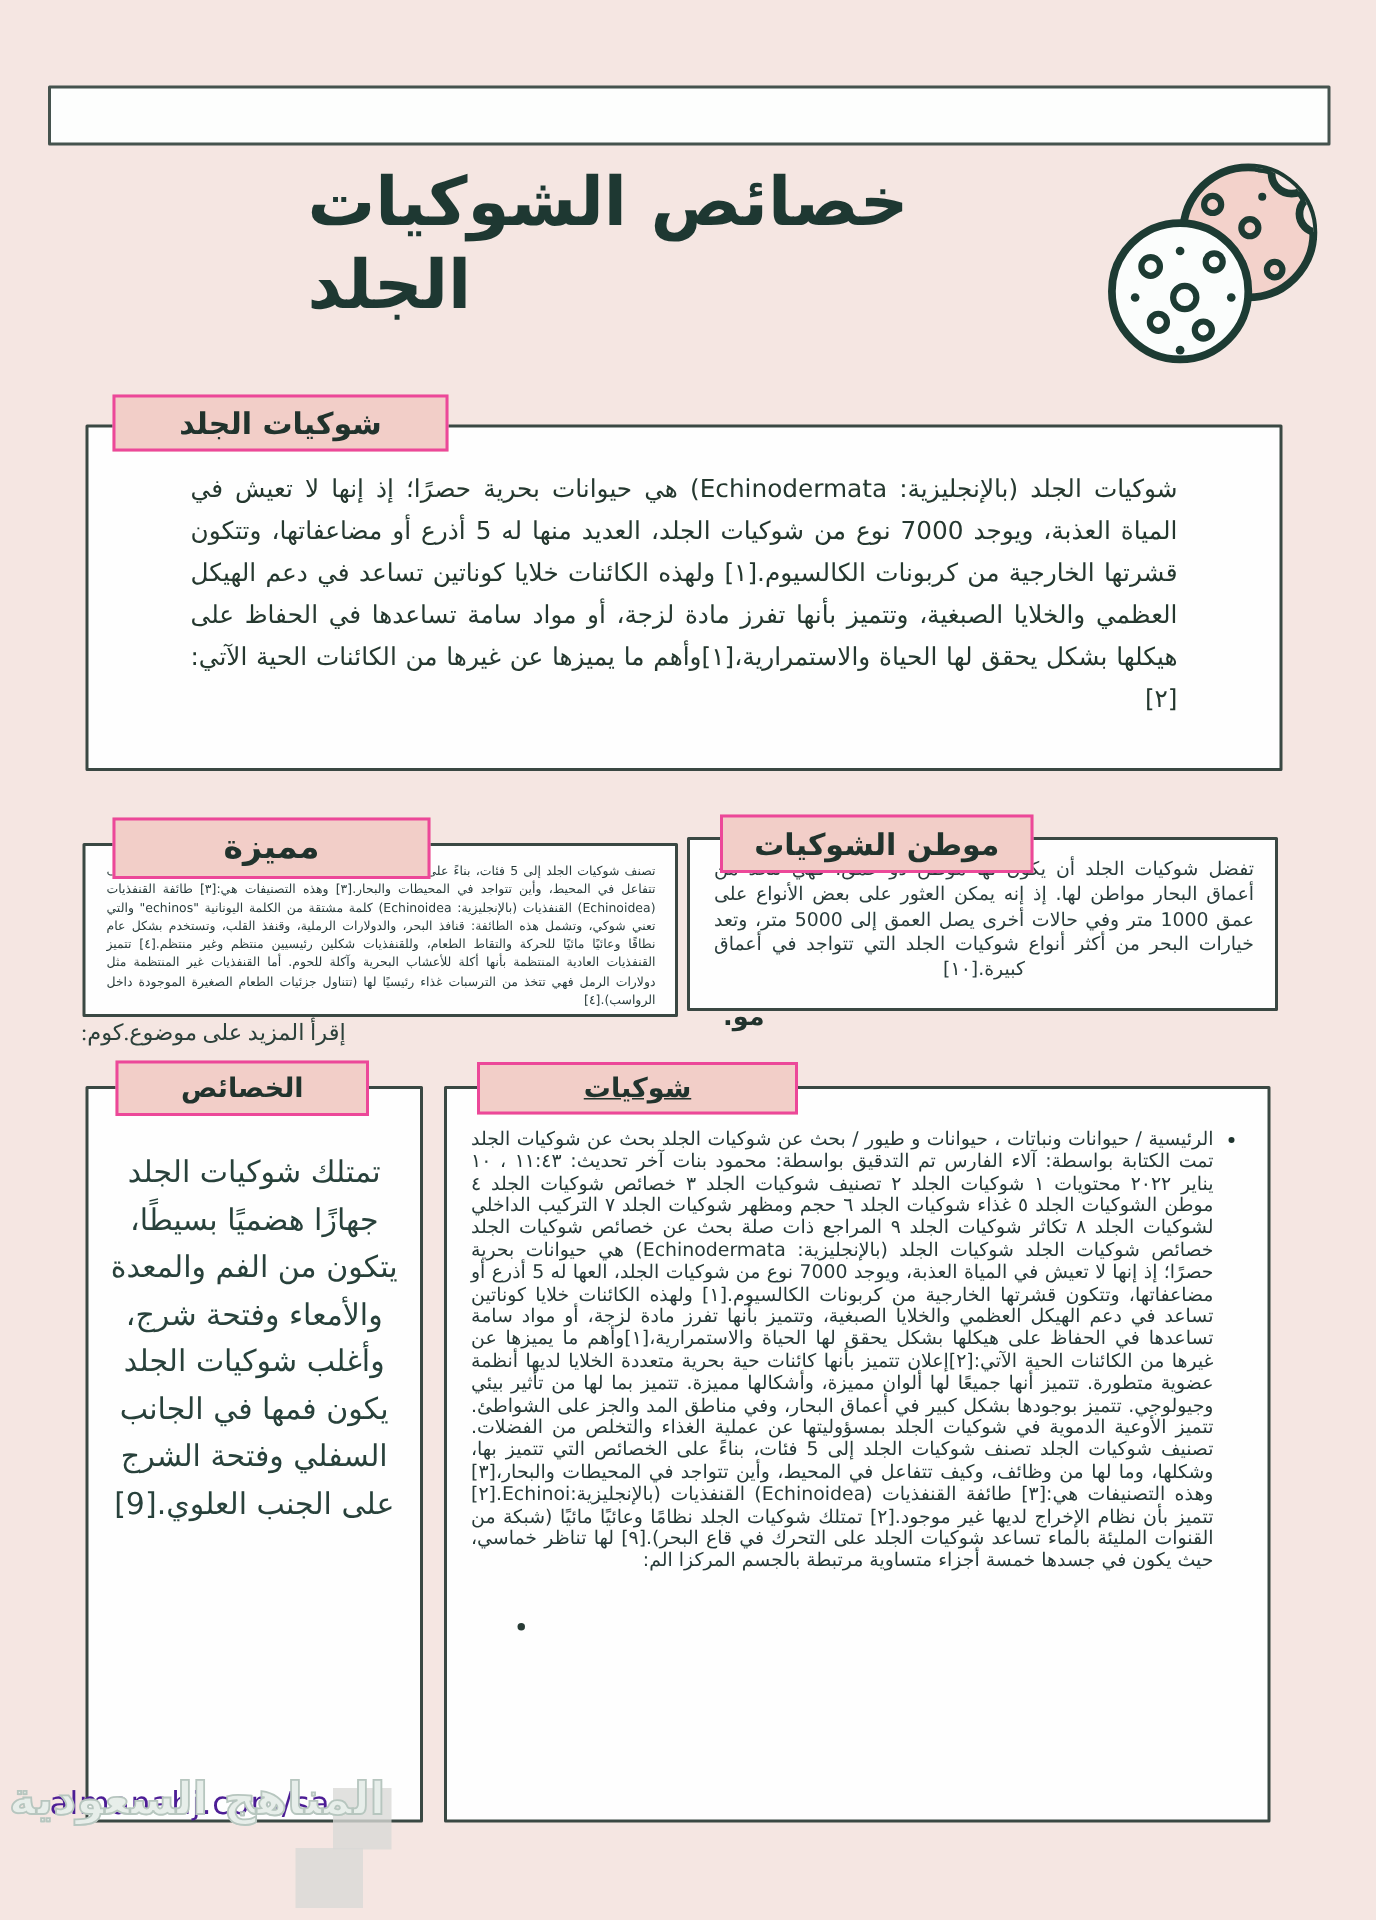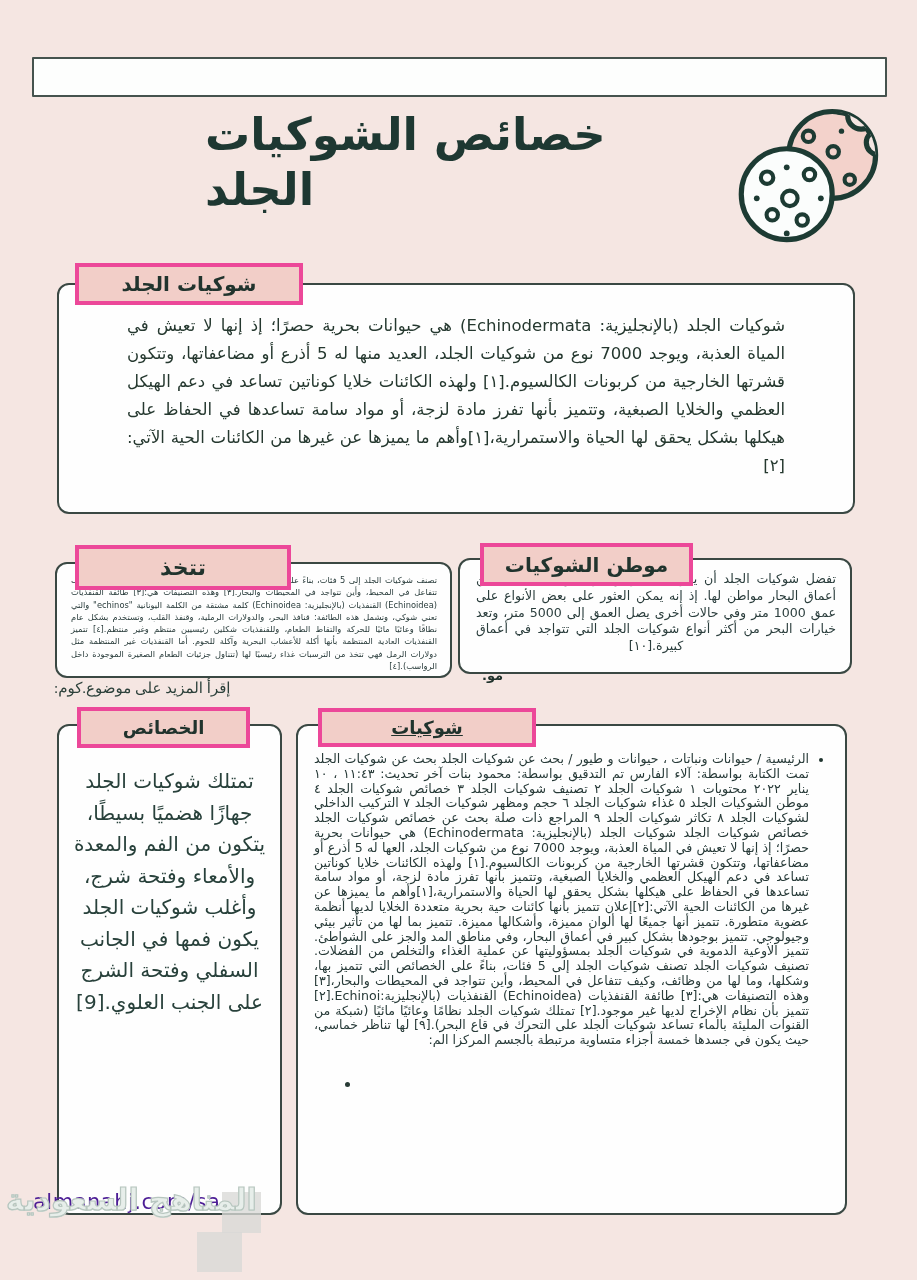--- a/index.html
+++ b/index.html
@@ -19,27 +19,27 @@
   .page-title{
     left:205px;top:108px;width:500px;
     font-size:45px;font-weight:bold;line-height:1.22;
     color:#1e3832;text-align:left;direction:rtl;white-space:pre-line;
     letter-spacing:-1px;
   }
   
   .cookies-icon{left:733px;top:103px;width:155px;height:140px;}
   
   .tag{
-    background:#f2cec8;border:4px solid #ec4899;
+    background:#f2cec8;border:2px solid #ec4899;
     display:flex;align-items:center;justify-content:center;
     font-weight:bold;color:#21332d;direction:rtl;z-index:3;
   }
   
   .box{
-    background:#fefefe;border:2px solid #3a4843;border-radius:12px;z-index:1;
+    background:#fefefe;border:2px solid #3a4843;border-radius:1px;z-index:1;
   }
   .tag-intro{left:75px;top:263px;width:220px;height:34px;font-size:20px;}
   .box-intro{left:57px;top:283px;width:794px;height:227px;}
   .intro-text{
     position:absolute;right:68px;top:27px;width:658px;
     font-size:16.5px;line-height:28px;text-align:justify;direction:rtl;color:#25382f;
   }
   .tag-char{left:75px;top:545px;width:208px;height:37px;font-size:22px;}
   .box-char{left:55px;top:562px;width:393px;height:112px;}
   .char-text{
@@ -49,21 +49,21 @@
   .read-more{
     left:54px;top:679px;font-size:15px;color:#2c403a;direction:rtl;font-family:Liberation Serif, serif;
   }
   .tag-habitat{left:480px;top:543px;width:205px;height:35px;font-size:20px;}
   .box-habitat{left:458px;top:558px;width:390px;height:112px;}
   .habitat-text{
     position:absolute;right:14px;top:11px;width:360px;
     font-size:12.6px;line-height:16.8px;direction:rtl;color:#2a3d3c;
     text-align:justify;text-align-last:center;
   }
-  .mu-fragment{left:482px;top:668px;font-size:13px;font-weight:bold;color:#21332d;direction:rtl;}
+  .mu-fragment{left:482px;top:668px;font-size:17px;font-weight:bold;color:#21332d;direction:rtl;}
   .tag-digest{left:77px;top:707px;width:165px;height:33px;font-size:18px;}
   .box-digest{left:57px;top:724px;width:221px;height:487px;}
   .digest-text{
     position:absolute;left:8px;right:8px;top:40px;
     font-size:20px;line-height:31.5px;text-align:center;direction:rtl;color:#28413b;
   }
   .tag-dump{left:318px;top:708px;width:210px;height:31px;font-size:18px;text-decoration:underline;}
   .box-dump{left:296px;top:724px;width:547px;height:487px;}
   .dump-list{
     position:absolute;right:18px;top:26px;width:495px;margin:0;padding:0 18px 0 0;
@@ -132,21 +132,21 @@
 </svg>
 
 <div class="abs tag tag-intro">
   <span>شوكيات الجلد</span>
 </div>
 <div class="abs box box-intro">
   <p class="intro-text" style="margin:0;">شوكيات الجلد (بالإنجليزية: Echinodermata) هي حيوانات بحرية حصرًا؛ إذ إنها لا تعيش في المياة العذبة، ويوجد 7000 نوع من شوكيات الجلد، العديد منها له 5 أذرع أو مضاعفاتها، وتتكون قشرتها الخارجية من كربونات الكالسيوم.[١] ولهذه الكائنات خلايا كوناتين تساعد في دعم الهيكل العظمي والخلايا الصبغية، وتتميز بأنها تفرز مادة لزجة، أو مواد سامة تساعدها في الحفاظ على هيكلها بشكل يحقق لها الحياة والاستمرارية،[١]وأهم ما يميزها عن غيرها من الكائنات الحية الآتي:[٢]</p>
 </div>
 
 <div class="abs tag tag-char">
-  <span>تتخذ</span>
+  <span>مميزة</span>
 </div>
 <div class="abs box box-char">
   <p class="char-text" style="margin:0;">تصنف شوكيات الجلد إلى 5 فئات، بناءً على الخصائص التي تتميز بها، وشكلها، وما لها من وظائف، وكيف تتفاعل في المحيط، وأين تتواجد في المحيطات والبحار.[٣] وهذه التصنيفات هي:[٣] طائفة القنفذيات (Echinoidea) القنفذيات (بالإنجليزية: Echinoidea) كلمة مشتقة من الكلمة اليونانية "echinos" والتي تعني شوكي، وتشمل هذه الطائفة: قنافذ البحر، والدولارات الرملية، وقنفذ القلب، وتستخدم بشكل عام نطاقًا وعائيًا مائيًا للحركة والتقاط الطعام، وللقنفذيات شكلين رئيسيين منتظم وغير منتظم.[٤] تتميز القنفذيات العادية المنتظمة بأنها أكلة للأعشاب البحرية وآكلة للحوم. أما القنفذيات غير المنتظمة مثل دولارات الرمل فهي تتخذ من الترسبات غذاء رئيسيًا لها (تتناول جزئيات الطعام الصغيرة الموجودة داخل الرواسب).[٤]</p>
 </div>
 <div class="abs read-more">إقرأ المزيد على موضوع.كوم:</div>
 
 <div class="abs tag tag-habitat">
   <span>موطن الشوكيات</span>
 </div>
 <div class="abs box box-habitat">

